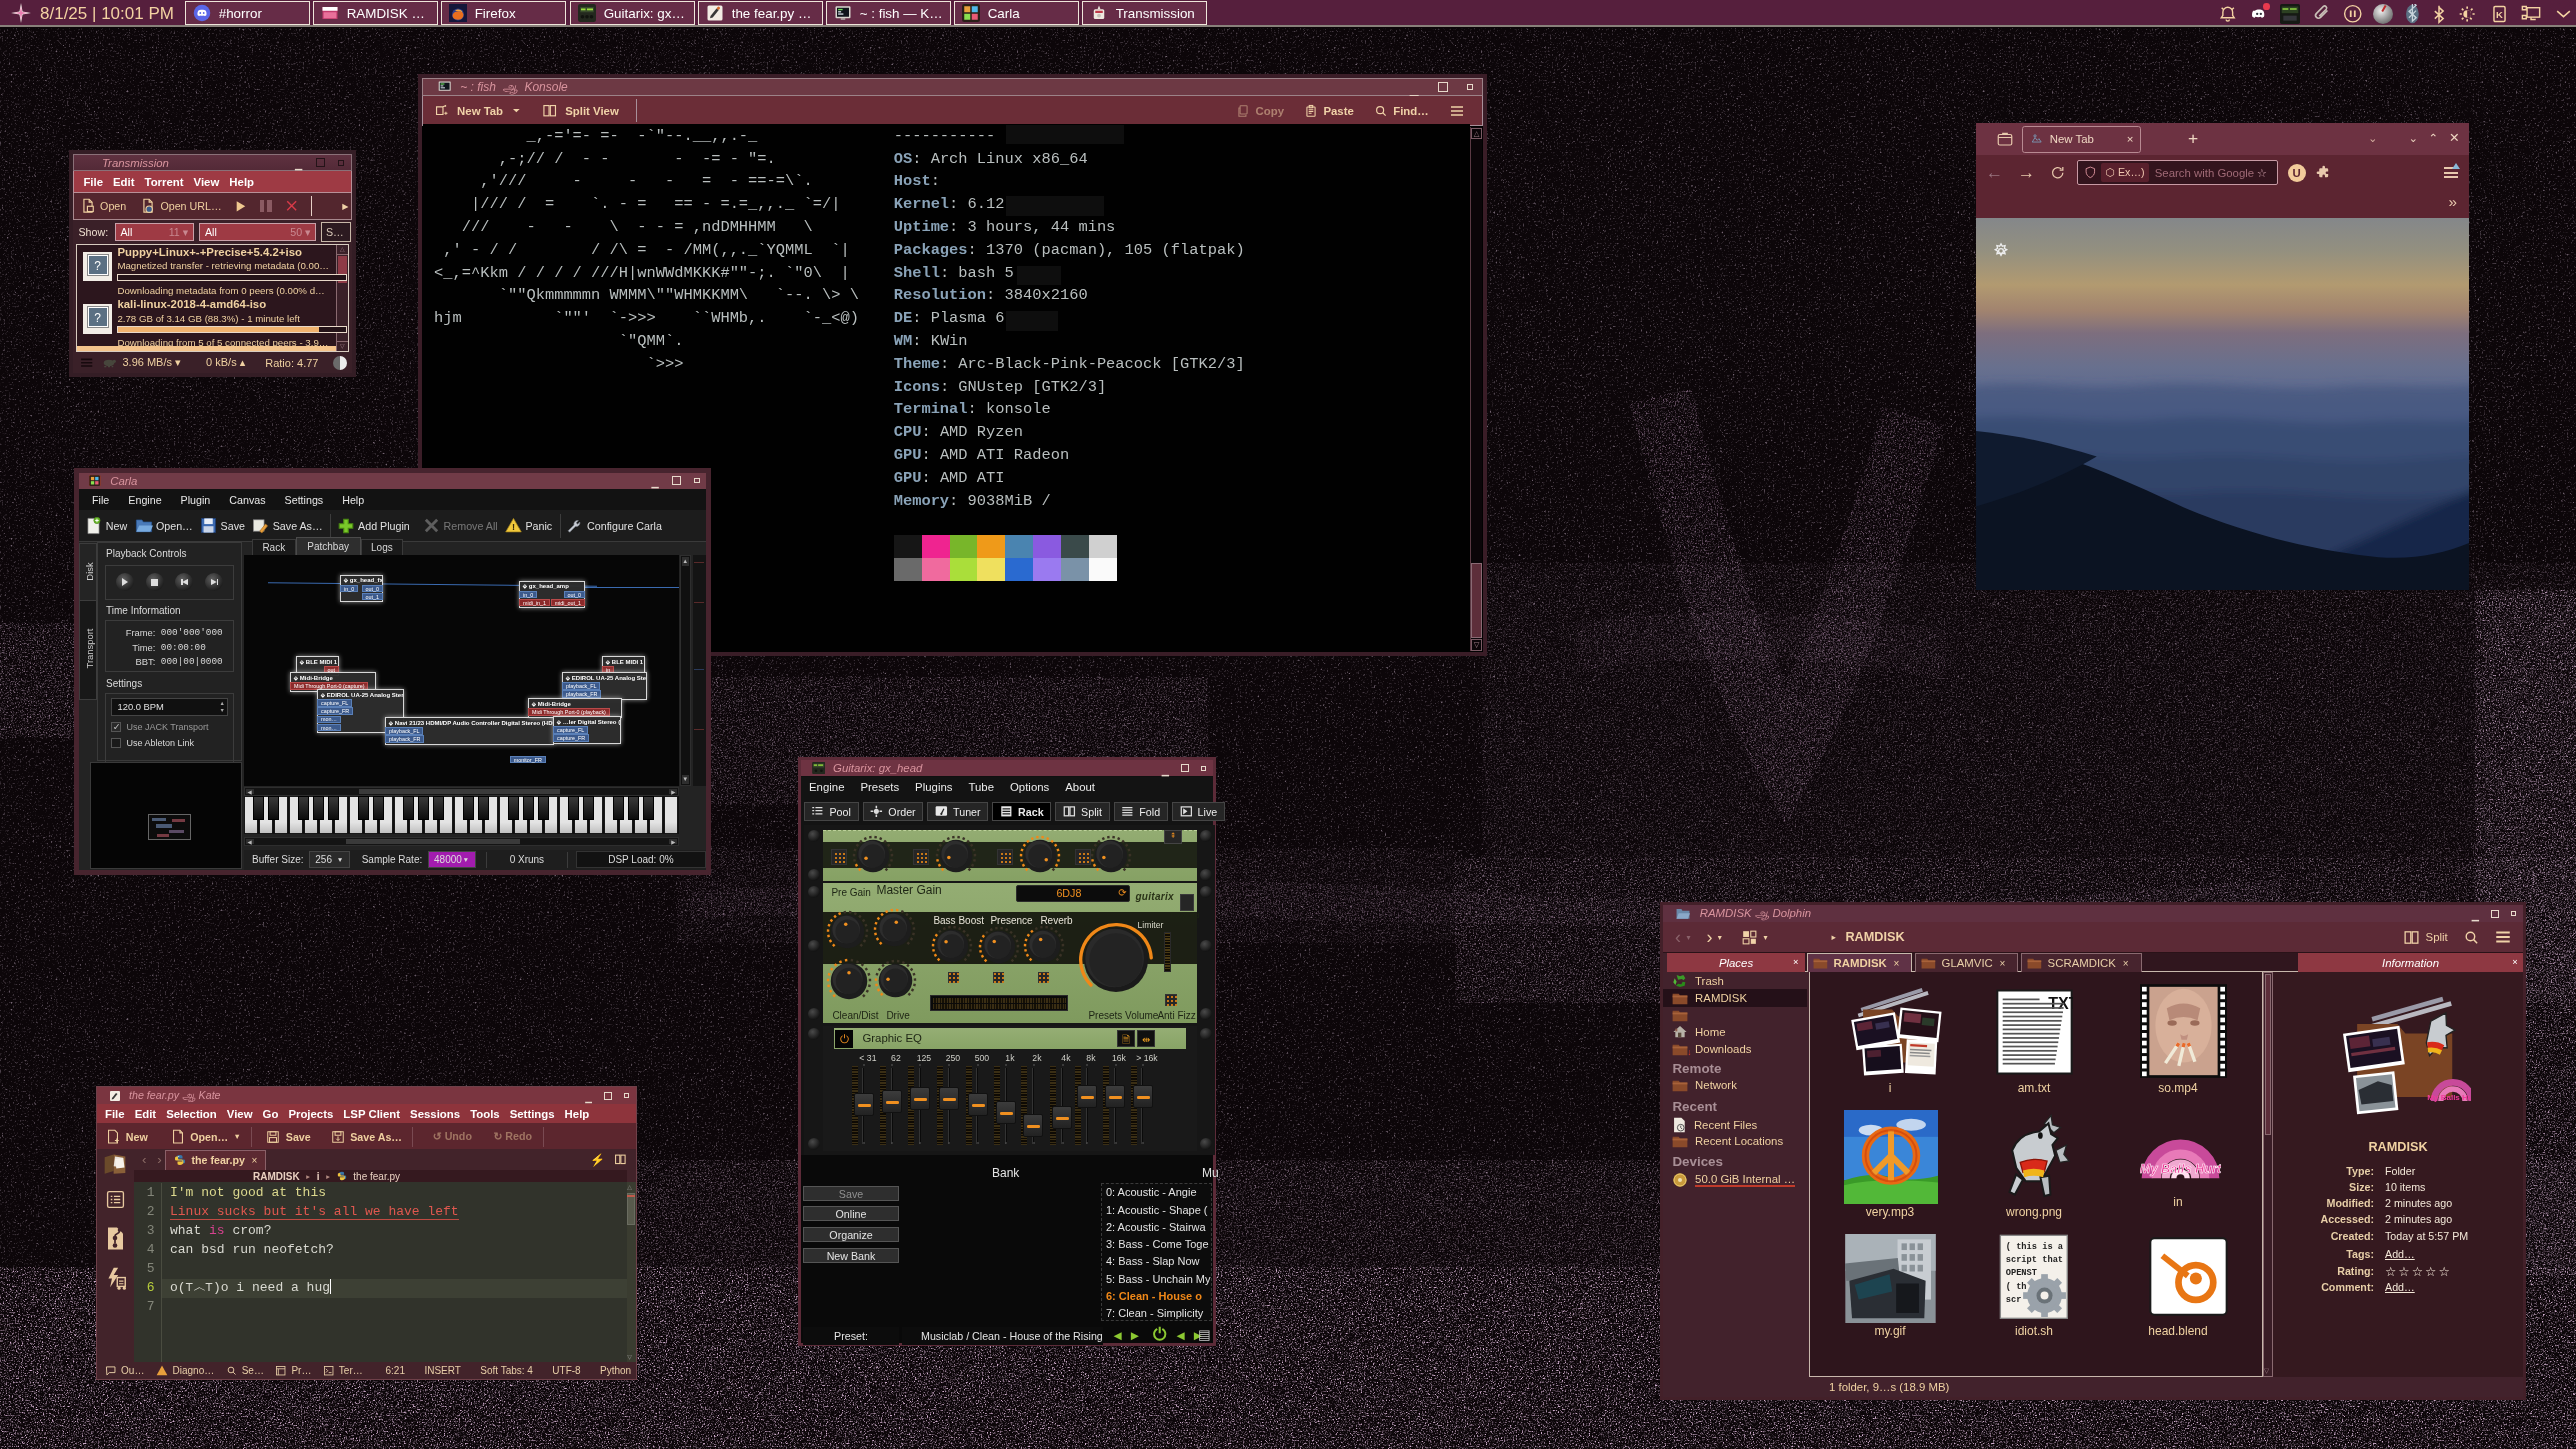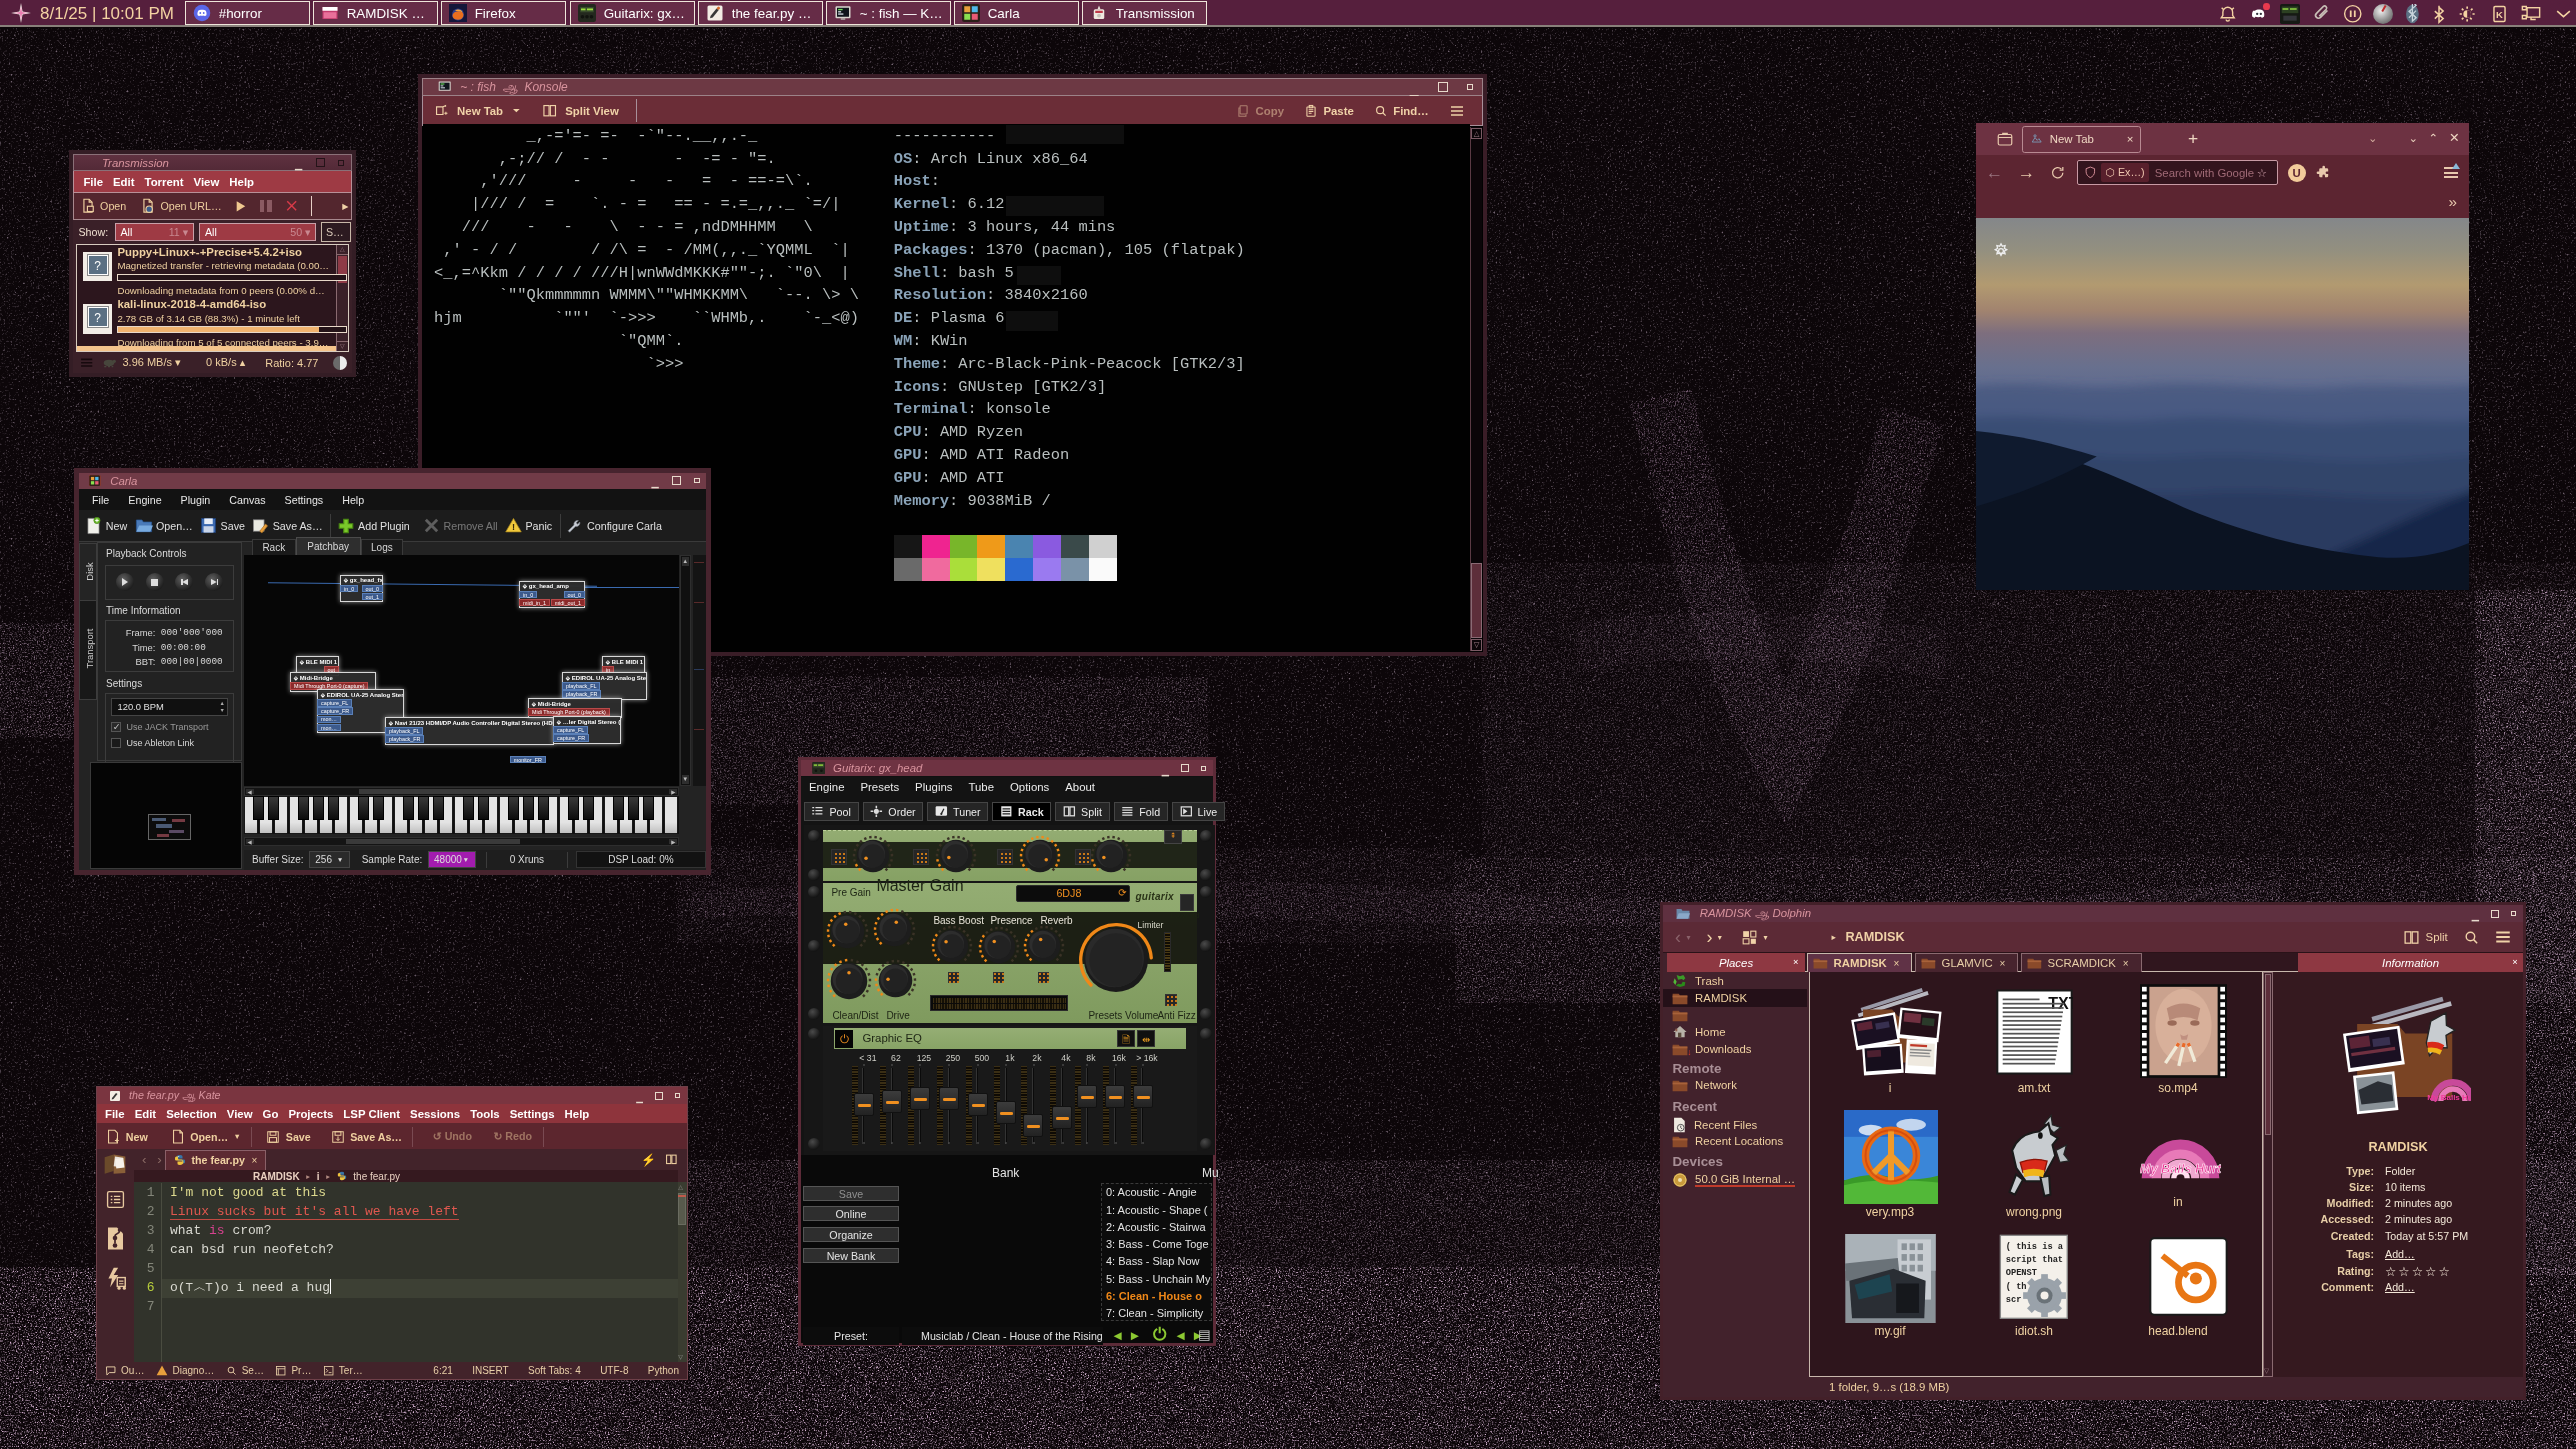--- a/index.html
+++ b/index.html
@@ -587,21 +587,21 @@
     <div class="flex" style="margin-left:5.4px;width:56px;height:17px;background:#2a2a2a;border:0.7px solid #444;padding:0 5.4px;">256<span style="margin-left:auto;font-size:6.7px;">▼</span></div>
     <span style="margin-left:12px;">Sample Rate:</span>
     <div class="flex" style="margin-left:5.4px;width:67px;height:17px;background:#a21caf;border:0.7px solid #444;padding:0 5.4px;">48000<span style="margin-left:auto;font-size:6.7px;">▼</span></div>
     <div style="width:0.7px;height:16px;background:#3c3c3c;margin-left:10.7px;"></div>
     <span style="margin-left:23px;">0 Xruns</span>
     <div style="width:0.7px;height:16px;background:#3c3c3c;margin-left:23px;"></div>
     <div class="flex" style="margin-left:8px;width:201px;height:17px;background:#121212;border:0.7px solid #333;justify-content:center;">DSP Load: 0%</div>
   </div>
 </div>
 
-<div class="win" id="kate" style="left:97px;top:1087px;width:590px;height:292px;background:#42232a;outline:1.3px solid #6e4049;text-decoration:underline;">
+<div class="win" id="kate" style="left:97px;top:1087px;width:539px;height:292px;background:#42232a;outline:1.3px solid #6e4049;text-decoration:underline;">
   <div class="abs flex" style="left:0;right:0;top:0;height:17px;background:#7a3540;">
     <svg width="12" height="12" viewBox="0 0 24 24" style="margin-left:12px;">
         <rect x="2" y="2" width="20" height="20" rx="2" fill="#f2ece4"></rect>
         <path d="M6 16l8-10 3 2-8 10-3.6 1z" fill="#383838"></path>
       </svg>
     <span class="tbt" style="font-size:10.7px;margin-left:8px;">the  fear.py  ஆ  Kate</span>
     <div class="wbtns" style="gap:12px;font-size:8.7px;">
         <span style="margin-top:4px;">▁</span>
         <span style="border:1.3px solid #e8dacc;width:8px;height:8px;"></span>
         <span style="border:1.3px solid #e8dacc;width:5.4px;height:5.4px;"></span>
@@ -963,21 +963,21 @@
       <div class="abs" style="left:360px;top:5.4px;width:17.4px;height:13.4px;background:#262626;border:0.7px solid #444;color:#f09020;font-size:7.4px;text-align:center;">⇞</div>
       <div class="abs" style="left:19px;top:58px;width:374px;height:140px;background:linear-gradient(#94ad73,#7f9a5e);"></div>
       <div class="abs" style="left:19px;top:87px;width:374px;height:52px;background:rgba(12,13,8,0.88);"></div>
       <div class="abs" style="left:3.4px;top:61px;width:12px;height:12px;border-radius:50%;background:radial-gradient(circle at 38% 32%,#4a4a4a,#141414 70%);"></div>
       <div class="abs" style="left:3.4px;top:115px;width:12px;height:12px;border-radius:50%;background:radial-gradient(circle at 38% 32%,#4a4a4a,#141414 70%);"></div>
       <div class="abs" style="left:3.4px;top:183px;width:12px;height:12px;border-radius:50%;background:radial-gradient(circle at 38% 32%,#4a4a4a,#141414 70%);"></div>
       <div class="abs" style="left:396px;top:61px;width:12px;height:12px;border-radius:50%;background:radial-gradient(circle at 38% 32%,#4a4a4a,#141414 70%);"></div>
       <div class="abs" style="left:396px;top:115px;width:12px;height:12px;border-radius:50%;background:radial-gradient(circle at 38% 32%,#4a4a4a,#141414 70%);"></div>
       <div class="abs" style="left:396px;top:183px;width:12px;height:12px;border-radius:50%;background:radial-gradient(circle at 38% 32%,#4a4a4a,#141414 70%);"></div>
       <div class="abs" style="left:27px;top:62px;color:#1d2414;font-size:10px;">Pre Gain</div>
-      <div class="abs" style="left:72px;top:52px;color:#1d2414;font-size:16px;">Master Gain</div>
+      <div class="abs" style="left:72px;top:58px;color:#1d2414;font-size:12px;">Master Gain</div>
       <div class="abs" style="left:212px;top:60px;width:114px;height:17.4px;background:#0c0c0c;border:1.3px solid #2a2a2a;border-radius:2px;">
         <span class="abs" style="left:39px;top:1.3px;color:#f09020;font-size:10.7px;">6DJ8</span>
         <span class="abs" style="right:2.7px;top:1.3px;color:#f09020;font-size:10px;">⟳</span>
       </div>
       <div class="abs" style="left:331px;top:66px;color:#2a3318;font-size:10px;font-weight:bold;font-style:italic;letter-spacing:0.3px;">guitarix</div>
       <div class="abs" style="left:129px;top:90px;color:#e8e4d8;font-size:10px;">Bass Boost</div>
       <div class="abs" style="left:186px;top:90px;color:#e8e4d8;font-size:10px;">Presence</div>
       <div class="abs" style="left:236px;top:90px;color:#e8e4d8;font-size:10px;">Reverb</div>
       <svg class="abs" style="left:21.5px;top:85px;" width="43" height="43" viewBox="0 0 64 64">
         <circle cx="32" cy="32" r="25" fill="#1d1d1d"></circle>

